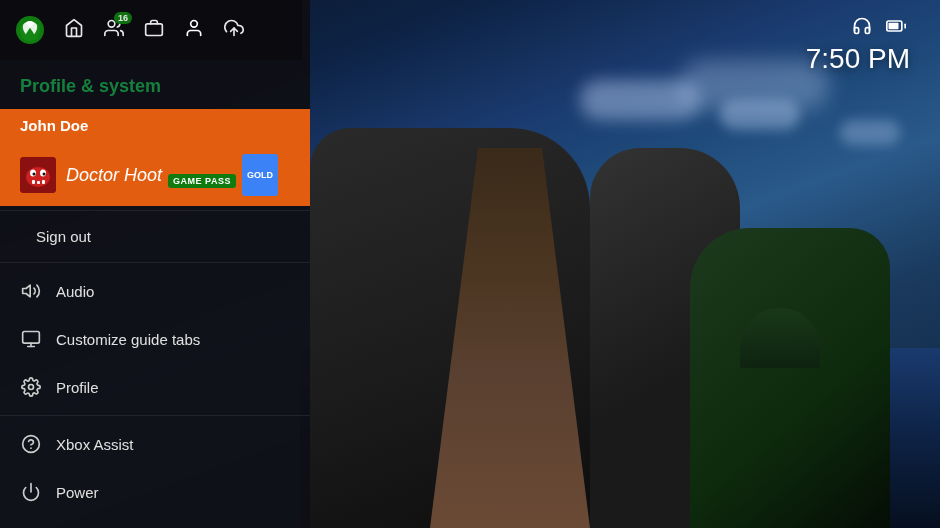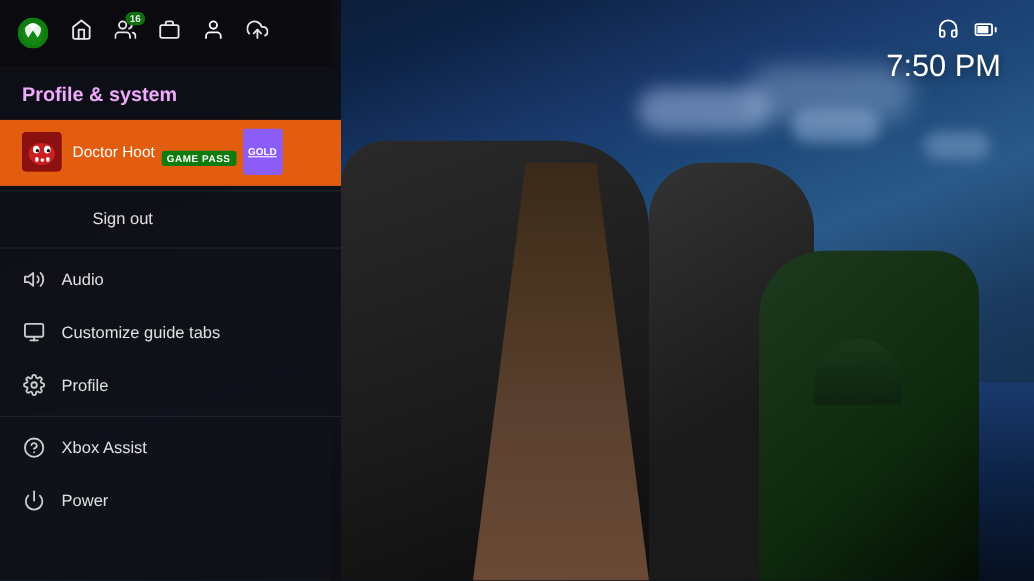--- a/index.html
+++ b/index.html
@@ -160,21 +160,21 @@
     
     #panel-content {
       position: absolute;
       top: 60px; left: 0;
       width: 310px;
       padding: 0;
       z-index: 11;
     }
 
     .section-title {
-      color: #f0abfc;
+      color: #15803d;
       font-size: 18px;
       font-weight: 600;
       padding: 16px 20px 12px;
     }
 
     
     .profile-selected {
       background: #e35d10;
       padding: 8px 20px;
       cursor: pointer;
@@ -207,43 +207,43 @@
       height: 36px;
     }
     .profile-info {
       display: flex;
       align-items: center;
       gap: 6px;
       flex-wrap: wrap;
     }
     .profile-gamertag {
       color: #fff;
-      font-size: 14px;
+      font-size: 18px;
       font-weight: 500;
+      font-style: italic;
     }
     .badge-gamepass {
       background: #107c10;
       color: #fff;
       font-size: 9px;
       font-weight: 700;
       padding: 2px 5px;
       border-radius: 3px;
       text-transform: uppercase;
       letter-spacing: 0.5px;
       margin-top: 12px;
     }
     .badge-gold {
-      background: #8b5cf6;
+      background: #3b82f6;
       color: #fff;
       font-size: 9px;
       font-weight: 700;
       padding: 16px 5px;
       border-radius: 3px;
       text-transform: uppercase;
-      text-decoration: underline;
     }
 
     
     .menu-item {
       display: flex;
       align-items: center;
       gap: 14px;
       padding: 13px 20px;
       color: #e0e0e0;
       font-size: 15px;
@@ -397,20 +397,23 @@
       <polyline points="16 16 12 12 8 16"></polyline>
       <line x1="12" y1="12" x2="12" y2="21"></line>
       <path d="M20.39 18.39A5 5 0 0018 9h-1.26A8 8 0 103 16.3"></path>
     </svg>
   </div>
 </div>
 
 <div id="panel-content">
   <div class="section-title">Profile &amp; system</div>
 
+  <div class="profile-selected">
+    <div class="profile-name">John Doe</div>
+  </div>
 
   <div class="profile-selected" style="padding-top:8px;padding-bottom:10px;">
     <div class="profile-active-row">
       <div class="profile-avatar">
 
         <svg viewBox="0 0 36 36" fill="none" xmlns="http://www.w3.org/2000/svg">
           <rect width="36" height="36" fill="#8B1010"></rect>
           <ellipse cx="18" cy="20" rx="12" ry="10" fill="#cc2020"></ellipse>
 
           <ellipse cx="13" cy="16" rx="3" ry="3.5" fill="white"></ellipse>
@@ -427,21 +430,21 @@
         <span class="profile-gamertag">Doctor Hoot</span>
         <span class="badge-gamepass">GAME PASS</span>
         <span class="badge-gold">GOLD</span>
       </div>
     </div>
   </div>
 
   <div class="menu-divider"></div>
 
 
-  <div class="menu-item" style="padding-left:84px;">
+  <div class="menu-item" style="padding-left:36px;">
     <span class="menu-label">Sign out</span>
   </div>
 
   <div class="menu-divider"></div>
 
   <div class="menu-item">
     <span class="menu-icon">
       <svg class="icon-svg" viewBox="0 0 24 24">
         <polygon points="11 5 6 9 2 9 2 15 6 15 11 19 11 5"></polygon>
         <path d="M19.07 4.93a10 10 0 010 14.14M15.54 8.46a5 5 0 010 7.07"></path>

